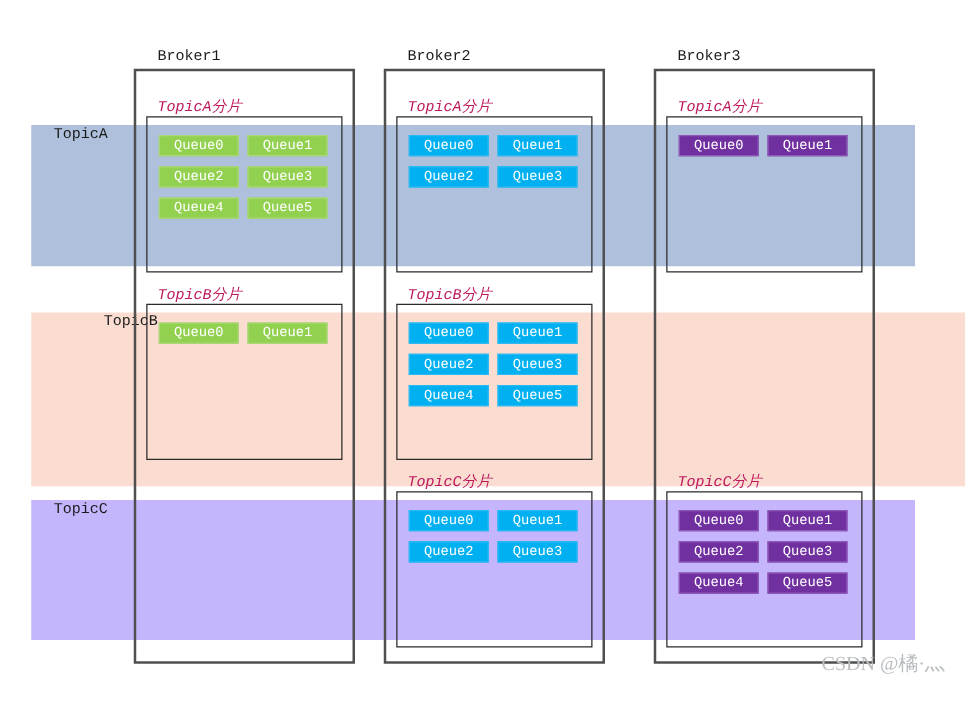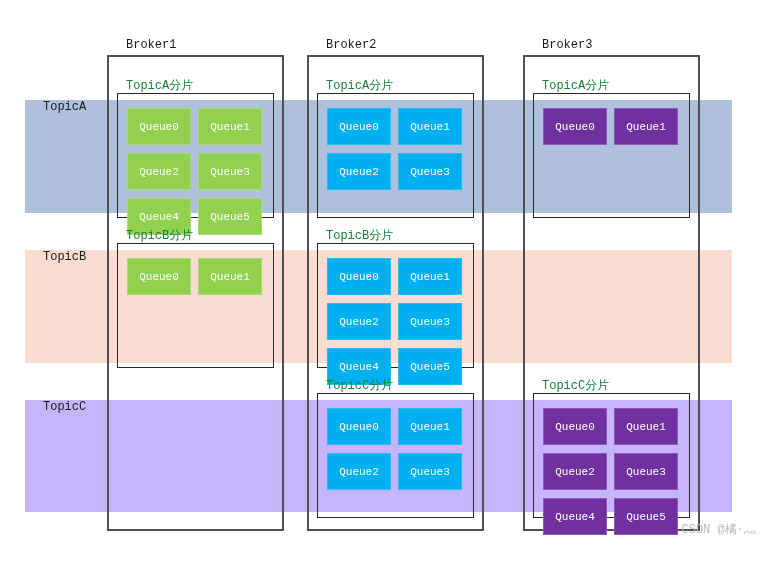--- a/index.html
+++ b/index.html
@@ -18,47 +18,47 @@
   .broker-label {
     position:absolute; top:38px; font-size:12px; color:#1a1a1a;
     z-index:2; white-space:nowrap;
   }
   .broker-box {
     position:absolute; top:55px; width:177px; height:476px;
     border:2px solid #4f4f4f; background:transparent; z-index:1;
     box-sizing:border-box;
   }
   .part-label {
-    position:absolute; font-size:12px; color:#15803d; z-index:3; white-space:nowrap;
+    position:absolute; font-size:12px; color:#be185d; z-index:3; white-space:nowrap;font-style:italic;
   }
   .part-box {
     position:absolute; width:157px; height:125px;
     border:1.4px solid #2a2a2a; box-sizing:border-box; z-index:2;
     display:flex; flex-wrap:wrap; align-content:flex-start;
     gap:8px 7px; padding:14px 9px 0 9px;
   }
   .queue-cell {
-    width:64px; height:37px; display:flex; align-items:center; justify-content:center;
+    width:64px; height:17px; display:flex; align-items:center; justify-content:center;
     font-size:11px; color:#ffffff; box-sizing:border-box; white-space:nowrap;
   }
   .watermark {
-    position:absolute; top:521px; right:25px; font-size:12px;
-    font-family:Liberation Mono, monospace;
+    position:absolute; top:521px; right:25px; font-size:16px;
+    font-family:Liberation Serif, serif;
     z-index:4; white-space:nowrap;
   }
 </style>
 </head>
 <body>
 
 <div class="canvas">
   <div id="bands">
       <div class="band" style="top: 100px; height: 113px; background: rgb(174, 192, 219);">
         <span class="band-label">TopicA</span>
       </div>
-      <div class="band" style="top: 250px; height: 113px; background: rgb(250, 220, 208);">
+      <div class="band" style="top: 250px; height: 139px; background: rgb(250, 220, 208); padding-left: 40px;">
         <span class="band-label">TopicB</span>
       </div>
       <div class="band" style="top: 400px; height: 112px; background: #c4b5fd;">
         <span class="band-label">TopicC</span>
       </div>
     </div>
   <div id="brokers">
       <div class="broker-label" style="left: 126px;">Broker1</div>
       <div class="broker-box" style="left: 107px;"></div>
       <div class="part-label" style="left: 126px; top: 77px;">TopicA分片</div>

